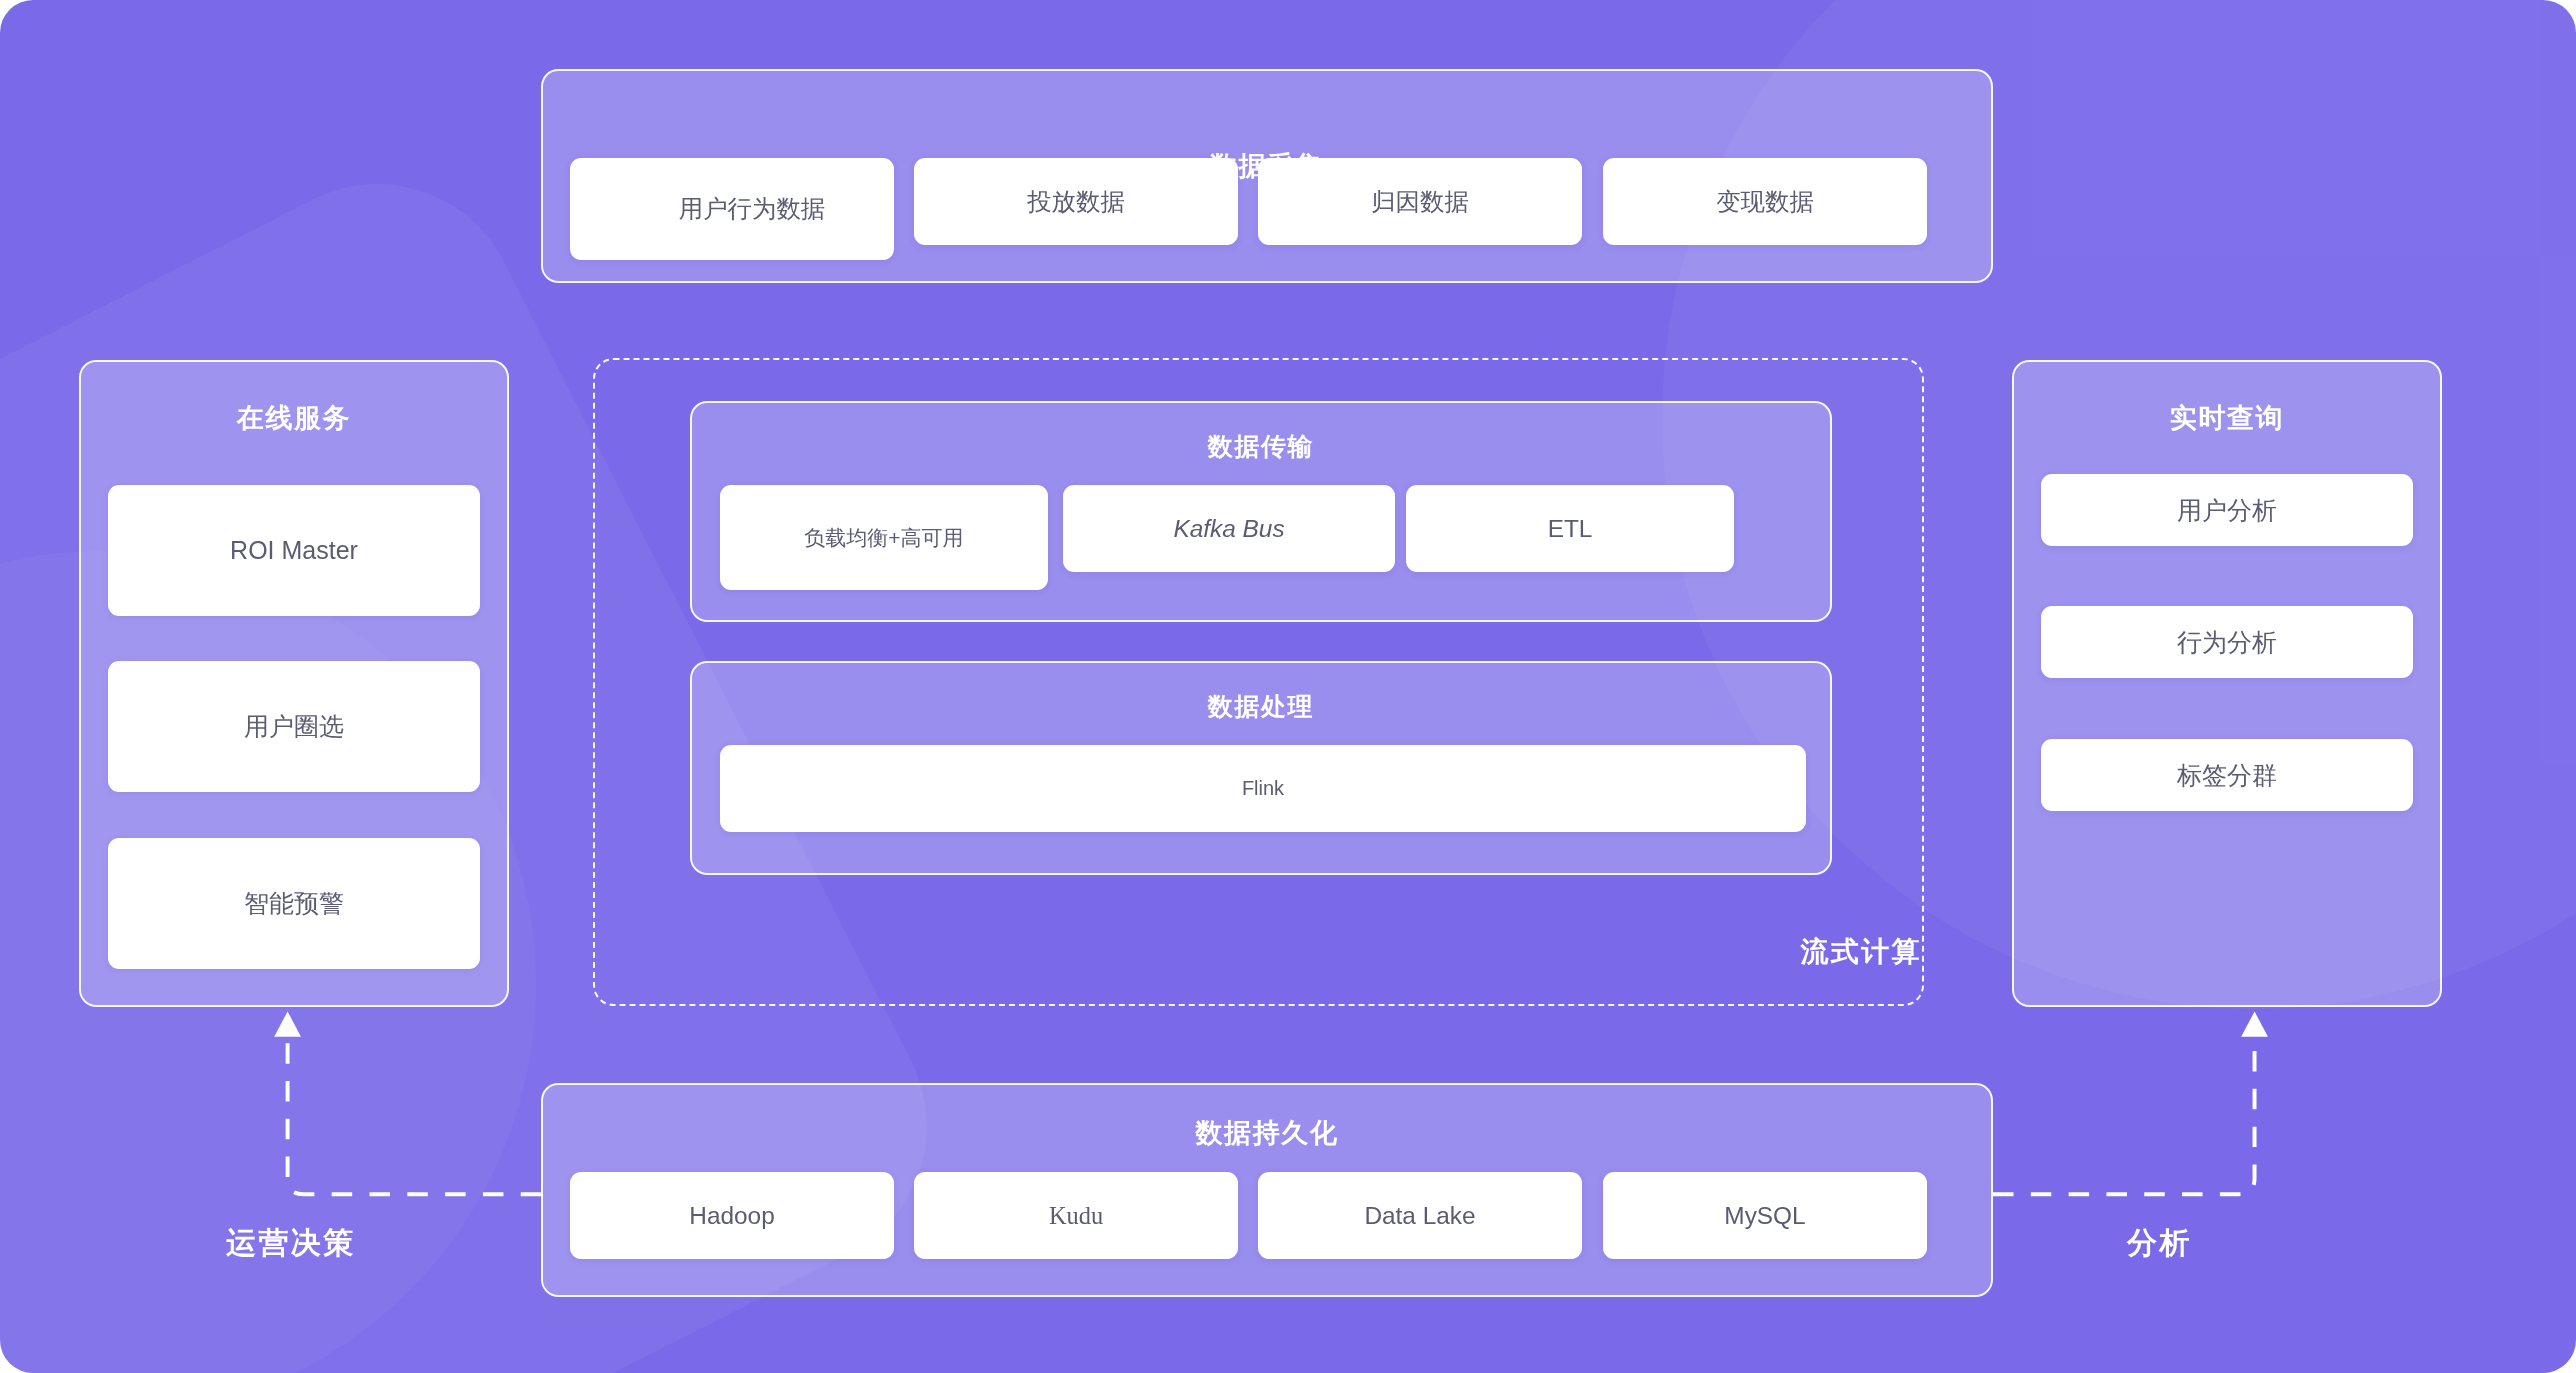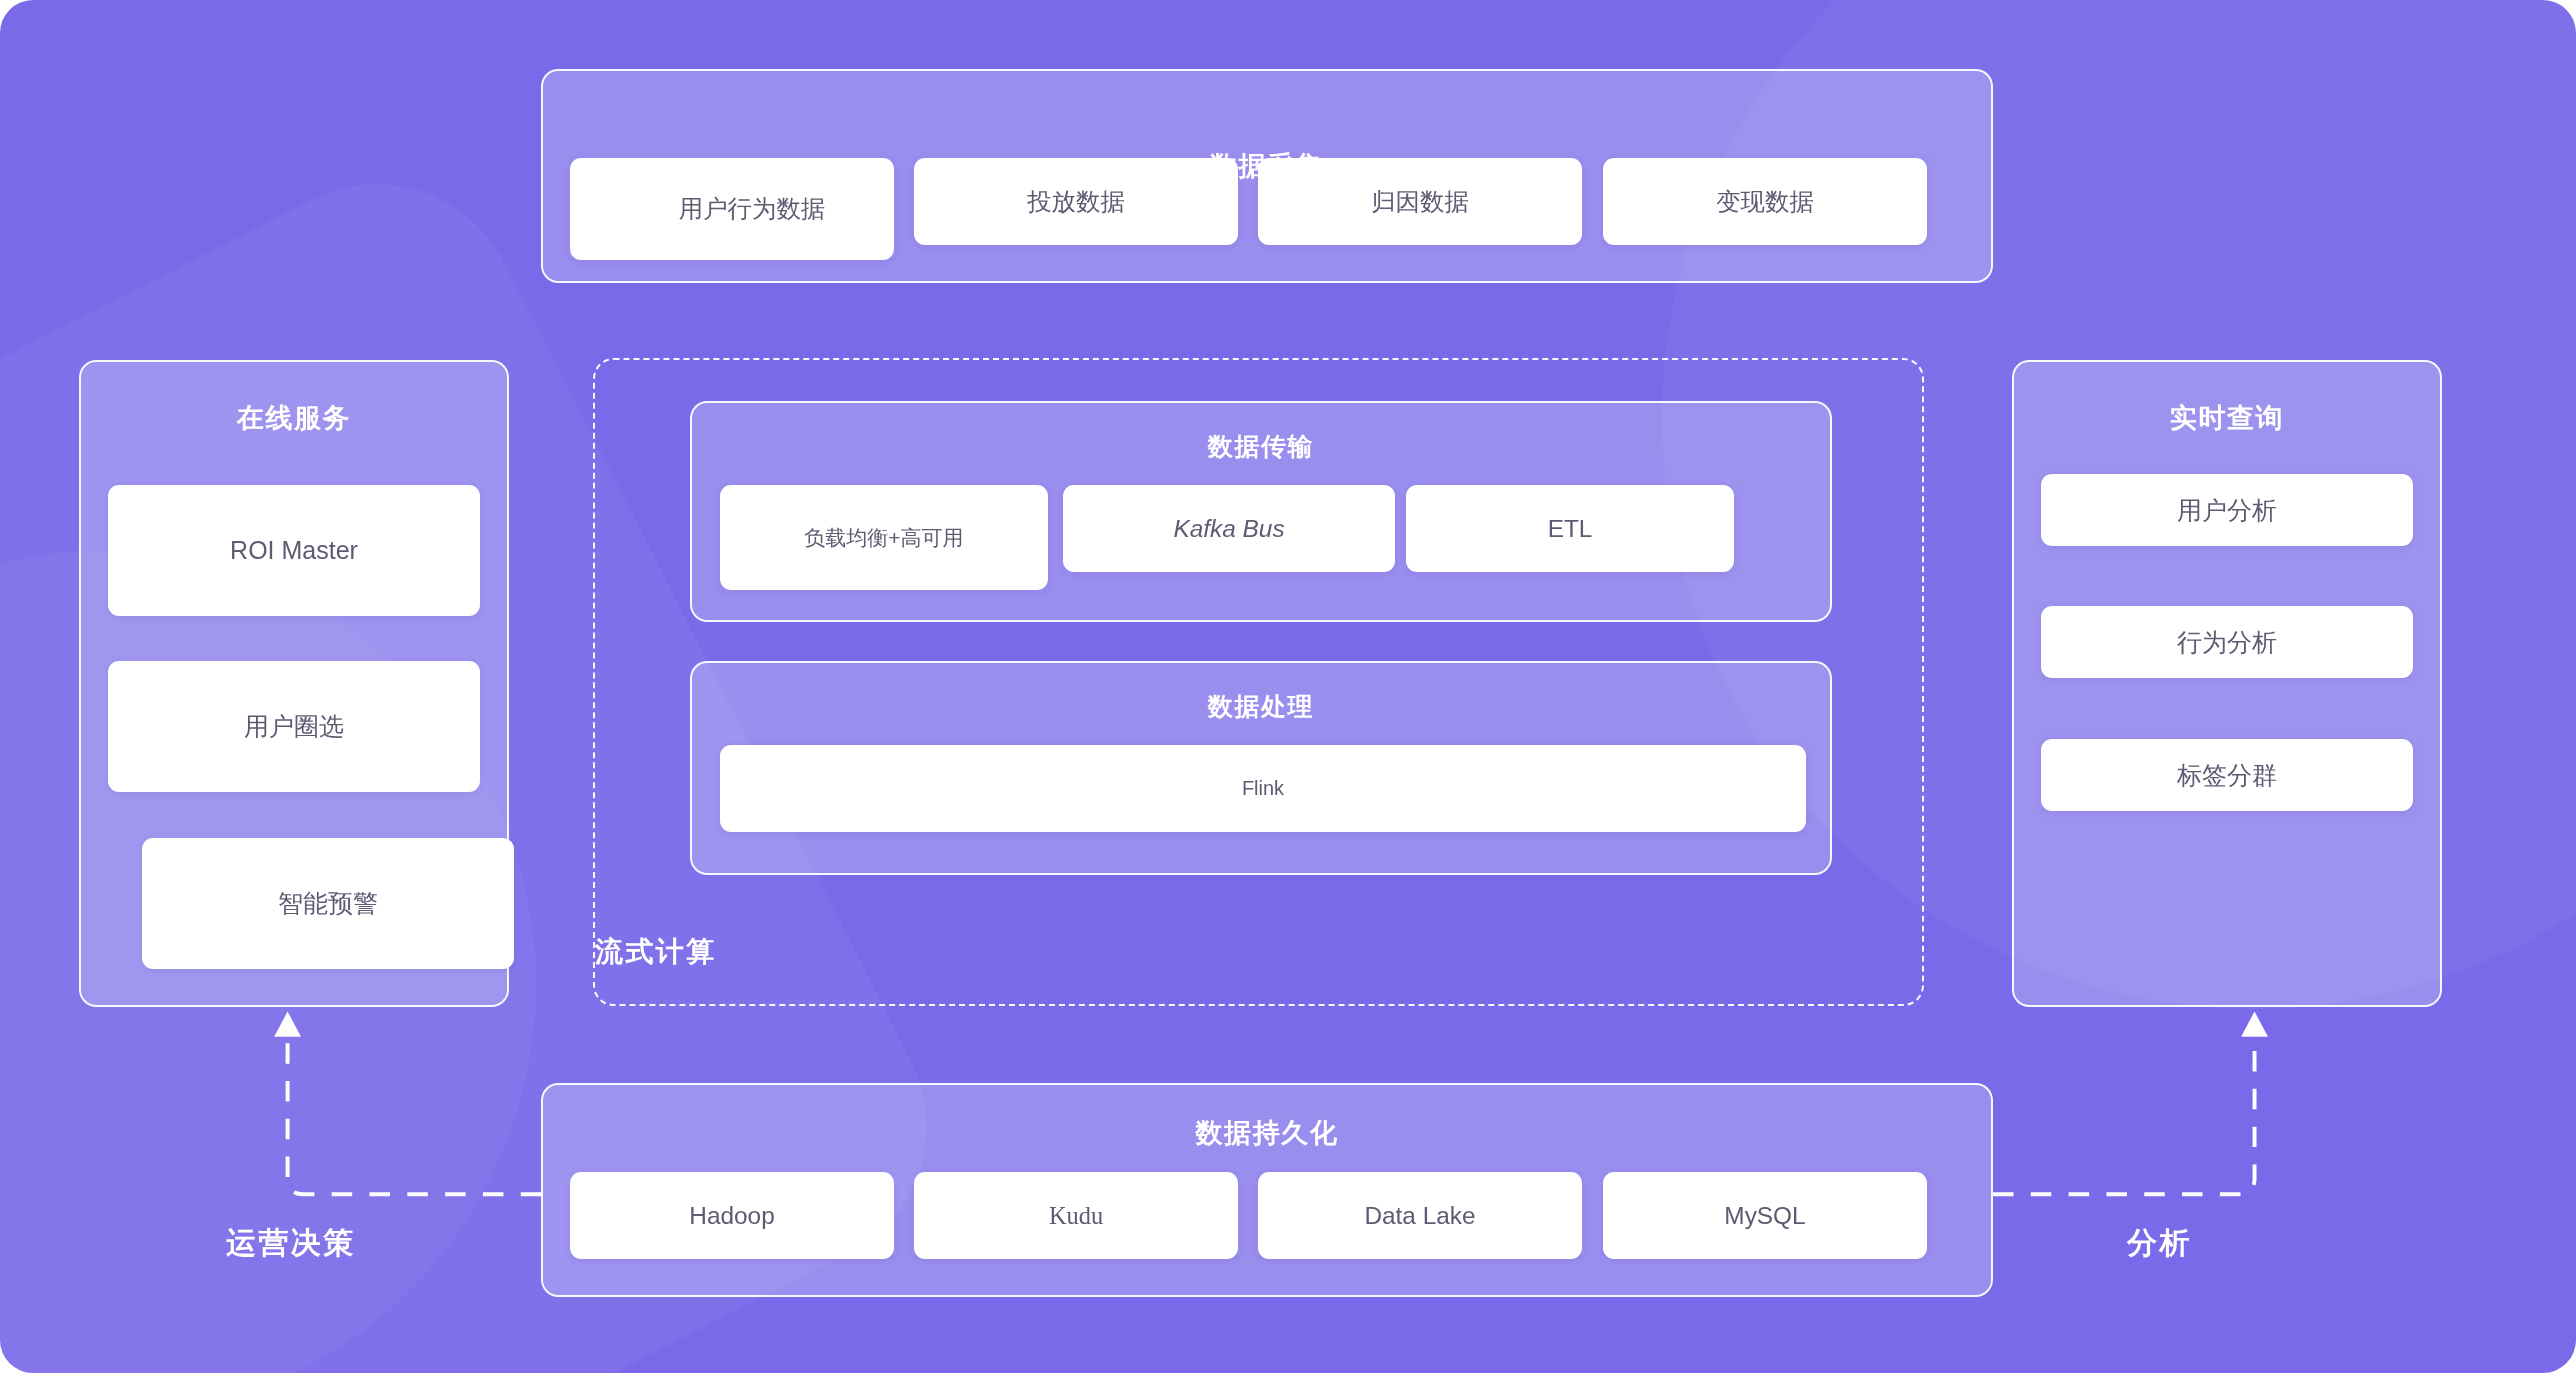--- a/index.html
+++ b/index.html
@@ -60,21 +60,21 @@
   
   #stream-container{
     position:absolute;
     left:593px;top:358px;width:1331px;height:648px;
     border:2.4px dashed rgba(255,255,255,0.95);
     border-radius:20.5px;
     box-sizing:border-box;
   }
   #stream-label{
     position:absolute;left:0;right:0;bottom:33px;
-    text-align:left;color:#ffffff;font-weight:bold;
+    text-align:right;color:#ffffff;font-weight:bold;
     font-size:28px;letter-spacing:2.4px;
   }
 
   
   #connectors{position:absolute;left:0;top:0;width:2576px;height:1373px;pointer-events:none;}
 
   
   .flow-label{
     position:absolute;
     color:#ffffff;font-weight:bold;font-size:30px;letter-spacing:2.4px;
@@ -97,21 +97,21 @@
     <div class="chip" style="left:371px;top:87px;width:324px;height:87px;font-size:24.4px;">投放数据</div>
     <div class="chip" style="left:715px;top:87px;width:324px;height:87px;font-size:24.4px;">归因数据</div>
     <div class="chip" style="left:1060px;top:87px;width:324px;height:87px;font-size:24.4px;">变现数据</div>
   </div>
 
   <div class="panel" id="panel-online-service" style="left:79px;top:360px;width:430px;height:647px;">
     <div class="panel-title" style="top:38px;font-size:27px;">在线服务</div>
 
     <div class="chip" style="left:27px;top:123px;width:372px;height:131px;font-size:25px;">ROI Master</div>
     <div class="chip" style="left:27px;top:299px;width:372px;height:131px;font-size:25px;">用户圈选</div>
-    <div class="chip" style="left:27px;top:476px;width:372px;height:131px;font-size:25px;margin-left:34px;">智能预警</div>
+    <div class="chip" style="left:27px;top:476px;width:372px;height:131px;font-size:25px;">智能预警</div>
   </div>
 
   <div id="stream-container">
 
     <div class="panel" id="panel-transport" style="left:95px;top:41px;width:1142px;height:221px;">
       <div class="panel-title" style="top:27px;font-size:25px;">数据传输</div>
 
       <div class="chip" style="left:28px;top:82px;width:328px;height:105px;font-size:21px;">负载均衡+高可用</div>
       <div class="chip" style="left:371px;top:82px;width:332px;height:87px;font-size:24.4px;font-style:italic;">Kafka Bus</div>
       <div class="chip" style="left:714px;top:82px;width:328px;height:87px;font-size:24.4px;">ETL</div>

